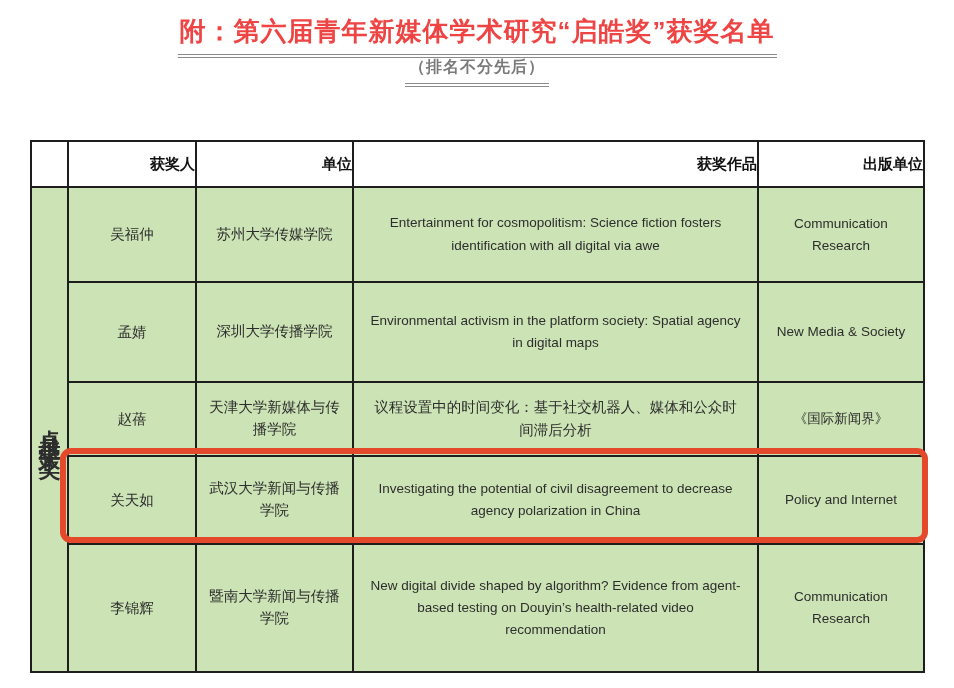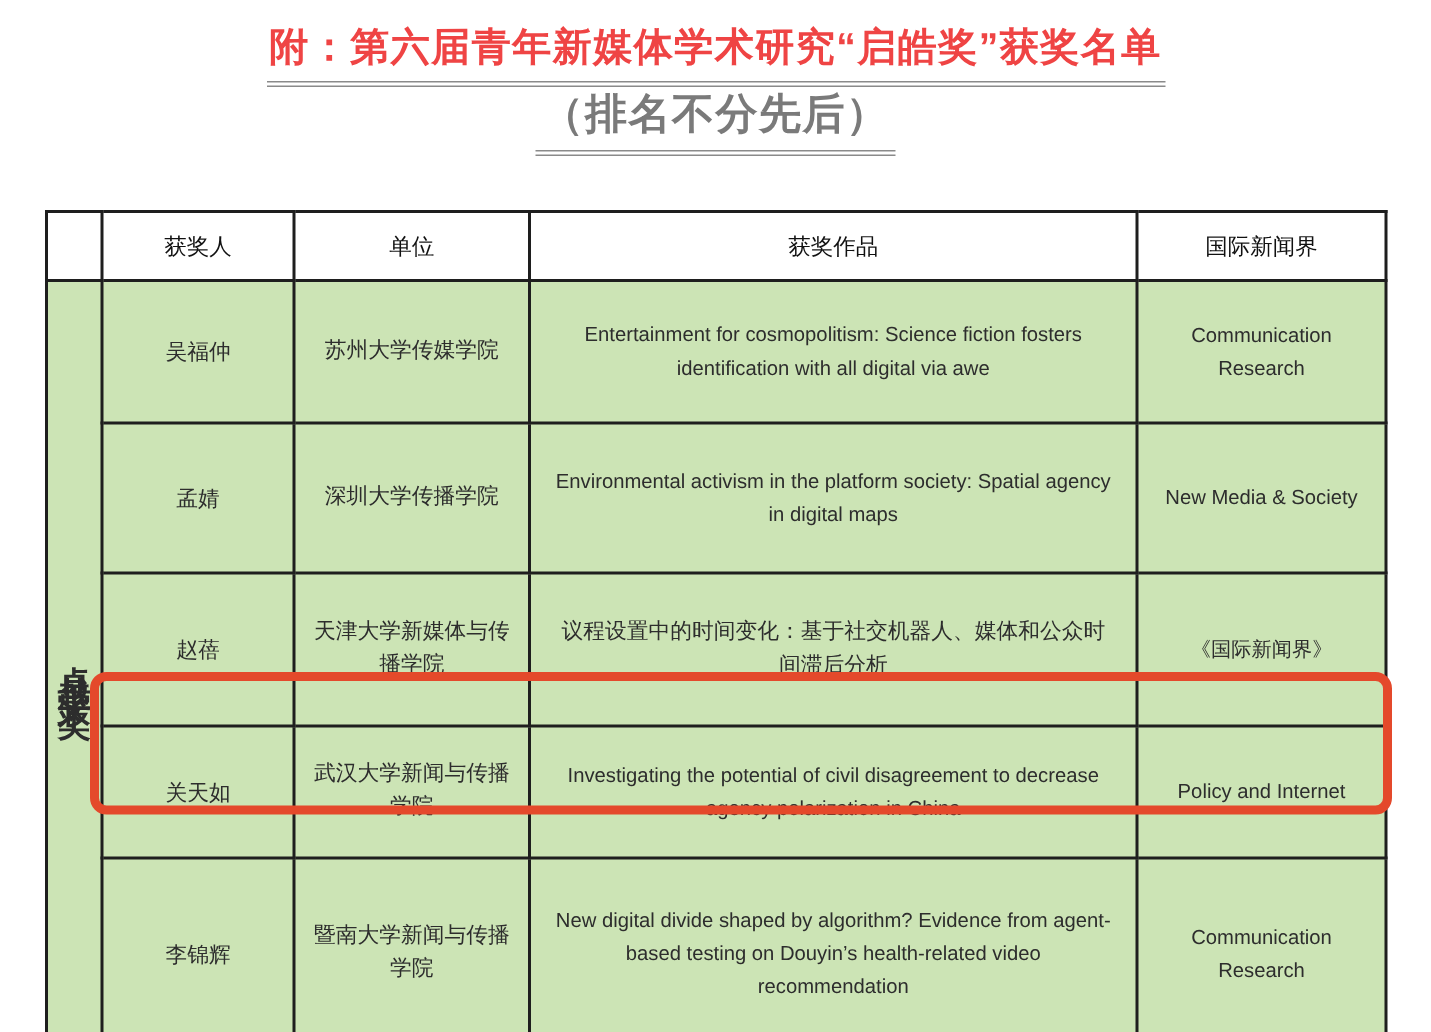--- a/index.html
+++ b/index.html
@@ -24,21 +24,21 @@
     padding: 0 2px 5px 2px;
     border-bottom: 4px double #8a8a8a;
   }
   .doc-subtitle-wrap {
     position: absolute;
     top: 57px; left: 0; width: 954px;
     text-align: center;
   }
   .doc-subtitle {
     display: inline-block;
-    font-size: 28px;
+    font-size: 16px;
     font-weight: bold;
     color: #7a7a7a;
     letter-spacing: 1px;
     padding: 0 4px 5px 4px;
     border-bottom: 4px double #8a8a8a;
   }
   table.awards {
     position: absolute;
     left: 30px; top: 140px;
     width: 893px;
@@ -48,22 +48,23 @@
   table.awards td, table.awards th {
     border: 2px solid #1e1e1e;
     text-align: center;
     vertical-align: middle;
     color: #2d2d2d;
   }
   tr.header-row { height: 46px; }
   tr.header-row th {
     background: #ffffff;
     font-size: 15px;
-    font-weight: normal;
+    font-weight: bold;
     color: #111111;
+    text-align: right;
   }
   td.green {
     background: #cce4b5;
   }
   td.category-cell {
     background: #cce4b5;
     font-weight: bold;
     color: #111111;
   }
   .vertical-text {
@@ -74,21 +75,21 @@
     margin: 0 auto;
     line-height: 1;
   }
   td.winner-cell { font-size: 14.5px; }
   td.org-cell { font-size: 14.5px; padding: 4px 8px; line-height: 1.5; }
   td.work-cell { font-size: 13.5px; line-height: 1.65; padding: 6px 16px; }
   td.work-cell.cjk { font-size: 14.5px; line-height: 1.6; }
   td.publisher-cell { font-size: 13.5px; line-height: 1.6; padding: 20px 10px; }
   .row-1 { height: 95px; }
   .row-2 { height: 100px; }
-  .row-3 { height: 102px; }
+  .row-3 { height: 74px; }
   .row-4 { height: 88px; }
   .row-5 { height: 128px; }
   .highlight-box {
     position: absolute;
     left: 60px; top: 448px;
     width: 868px; height: 95px;
     border: 6px solid #e4492b;
     border-radius: 11px;
     pointer-events: none;
     z-index: 5;
@@ -111,21 +112,21 @@
     <col style="width:157px">
     <col style="width:405px">
     <col style="width:166px">
   </colgroup>
   <tbody>
       <tr class="header-row">
     <th></th>
     <th>获奖人</th>
     <th>单位</th>
     <th>获奖作品</th>
-    <th>国际新闻界</th>
+    <th>出版单位</th>
   </tr>
   <tr class="row-1">
     <td class="category-cell" rowspan="5">
       <div class="vertical-text">卓越学术奖</div>
     </td>
     <td class="green winner-cell">吴福仲</td>
     <td class="green org-cell">苏州大学传媒学院</td>
     <td class="green work-cell">Entertainment for cosmopolitism: Science fiction fosters identification with all digital via awe</td>
     <td class="green publisher-cell">Communication Research</td>
   </tr>

